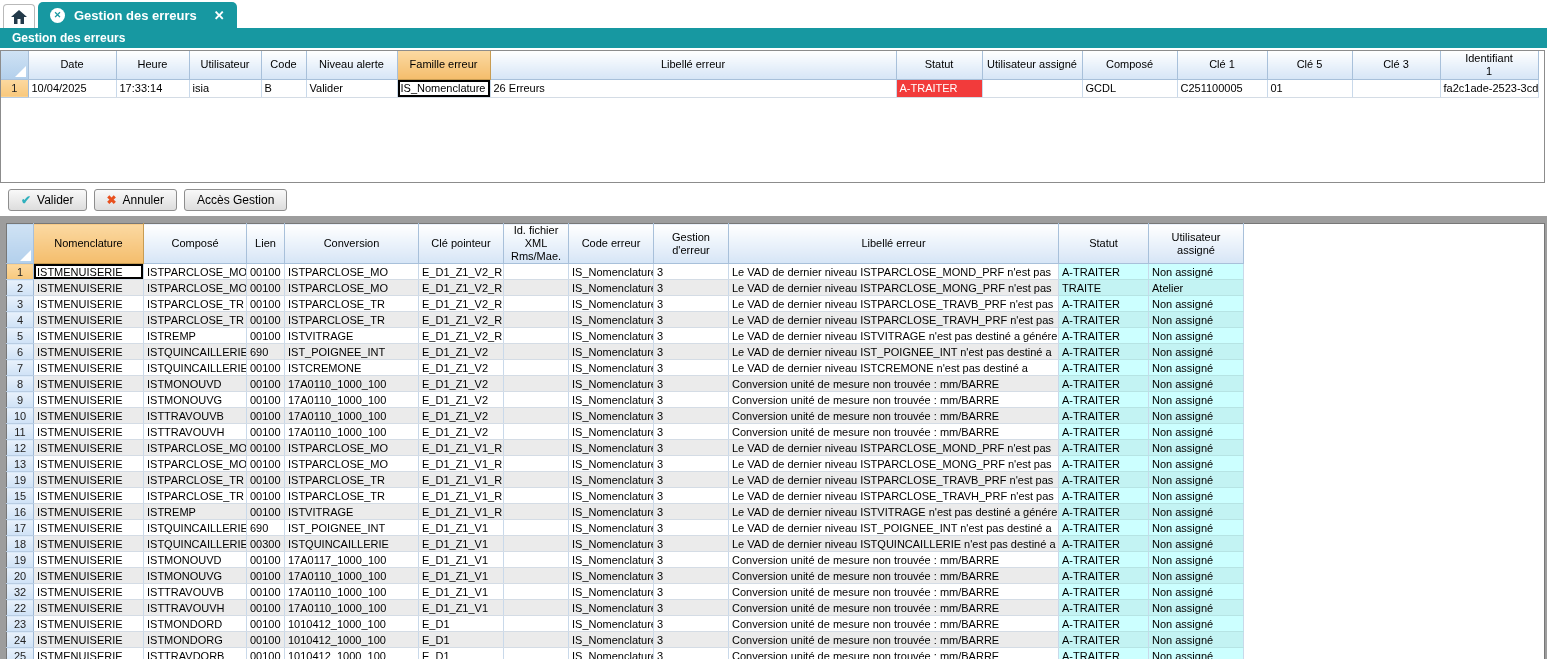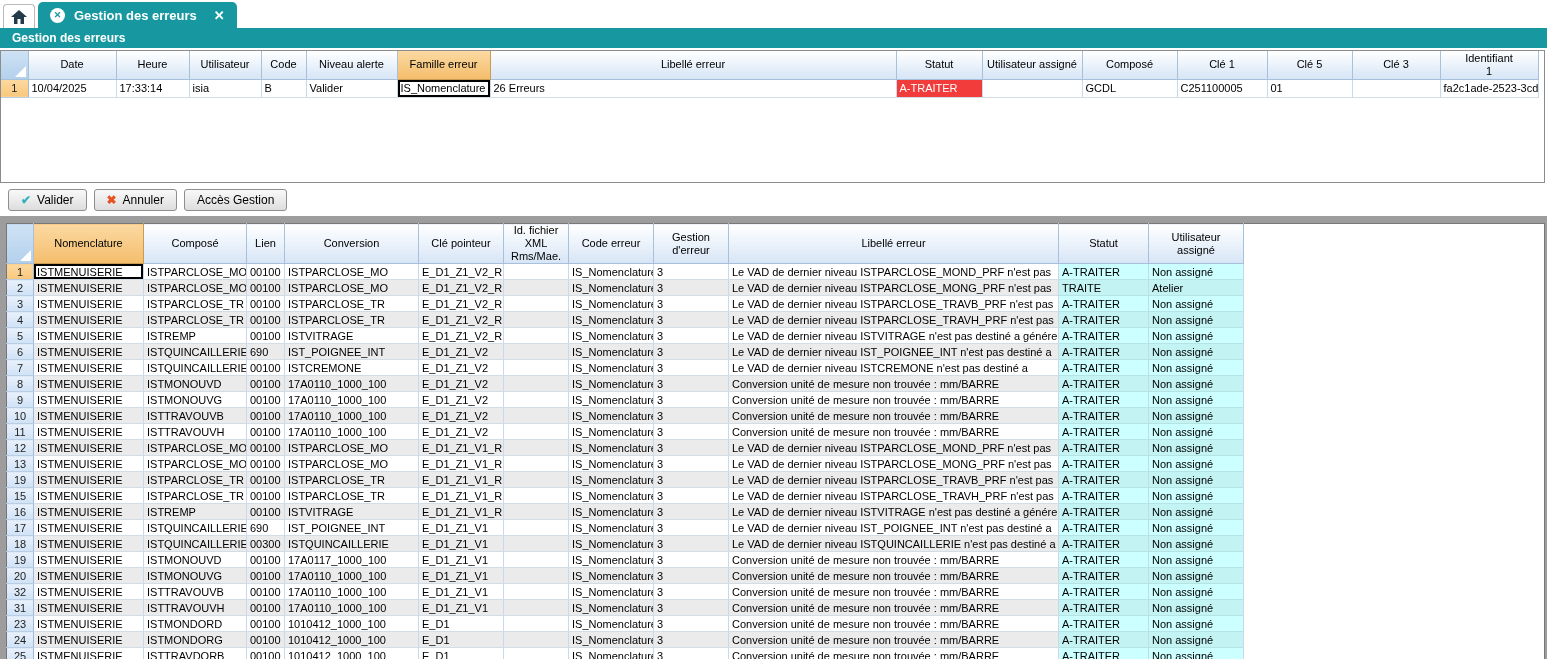--- a/index.html
+++ b/index.html
@@ -531,21 +531,21 @@
           <td class="c">E_D1_Z1_V1</td>
           <td class="c"></td>
           <td class="c">IS_Nomenclature</td>
           <td class="c">3</td>
           <td class="c">Conversion unité de mesure non trouvée : mm/BARRE</td>
           <td class="c cyan">A-TRAITER</td>
           <td class="c cyan">Non assigné</td>
           <td class="fill"></td>
         </tr>
         <tr class="even">
-          <td class="rn">31</td>
+          <td class="rn">22</td>
           <td class="c">ISTMENUISERIE</td>
           <td class="c">ISTTRAVOUVH</td>
           <td class="c">00100</td>
           <td class="c">17A0110_1000_100</td>
           <td class="c">E_D1_Z1_V1</td>
           <td class="c"></td>
           <td class="c">IS_Nomenclature</td>
           <td class="c">3</td>
           <td class="c">Conversion unité de mesure non trouvée : mm/BARRE</td>
           <td class="c cyan">A-TRAITER</td>

